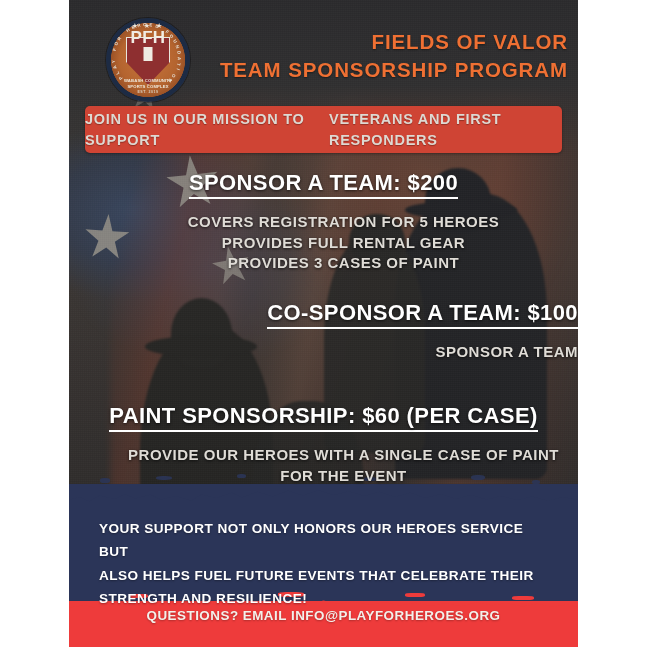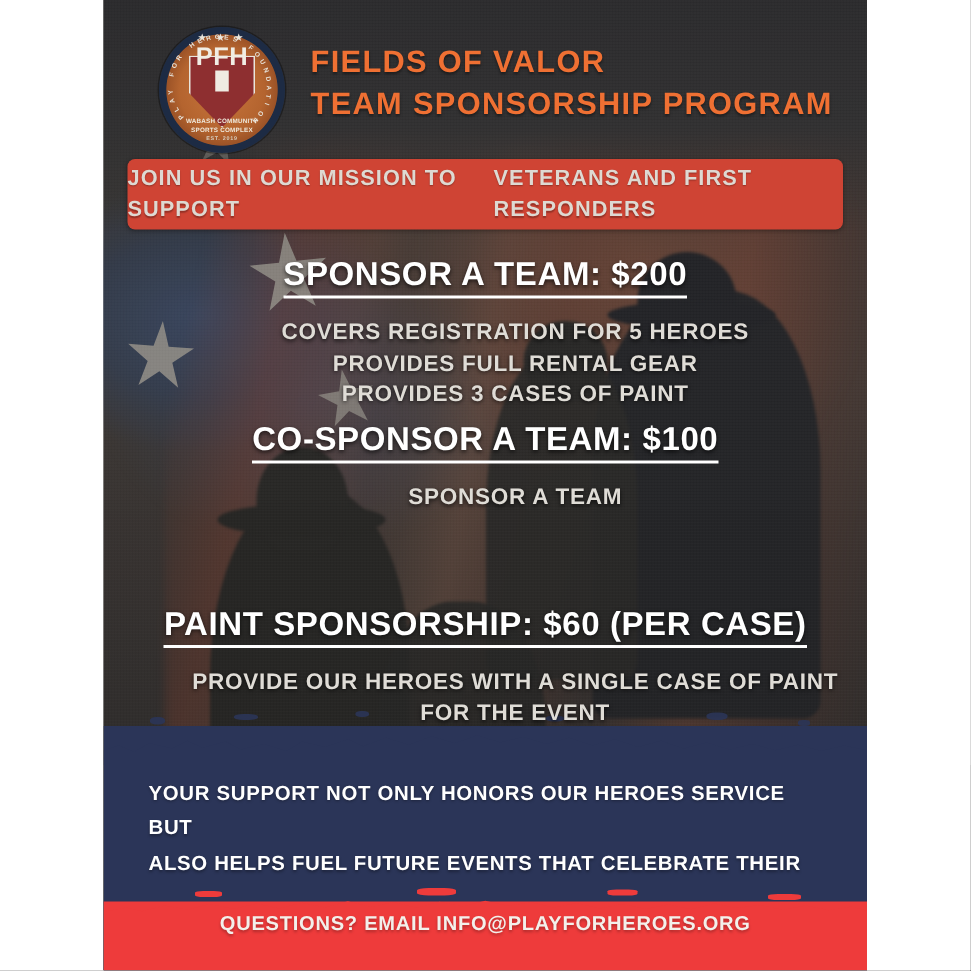--- a/index.html
+++ b/index.html
@@ -149,21 +149,21 @@
   #logo-stripe{position:absolute;left:50%;transform:translateX(-50%);top:29px;width:9px;height:14px;background:#efebe2;}
   #logo-sub{
     position:absolute;left:0;right:0;top:60px;text-align:center;
     color:#efe9dc;font-size:4.2px;font-weight:700;line-height:1.35;letter-spacing:.15px;
   }
   #logo-est{
     position:absolute;left:0;right:0;top:72px;text-align:center;
     color:#d8cfc0;font-size:3.6px;font-weight:700;letter-spacing:.5px;
   }
 
-  #title-wrap{position:absolute;left:138px;top:22px;right:10px;text-align:left;}
+  #title-wrap{position:absolute;left:138px;top:22px;right:10px;text-align:right;}
   .title-line{
     color:#ef7033;font-weight:700;font-size:20.5px;letter-spacing:.9px;
     line-height:1.36;font-family:"Liberation Sans",sans-serif;
     text-shadow:0 1px 2px rgba(0,0,0,.45);
   }
 
   
   #mission-banner{
     position:absolute;left:16px;right:16px;top:106px;height:47px;
     background:#cf4434;border-radius:5px;
@@ -182,21 +182,21 @@
     border-bottom:2.4px solid #ffffff;padding-bottom:1px;line-height:1.18;
     text-shadow:0 1px 3px rgba(0,0,0,.65);
   }
   .tier-body{margin-top:13px;padding-left:40px;}
   .tier-body div{
     color:#dfdcd6;font-weight:700;font-size:15px;letter-spacing:.5px;line-height:1.38;
     text-shadow:0 1px 3px rgba(0,0,0,.7);
   }
 
   #tier1{top:170px;}
-  #tier2{top:280px;}
+  #tier2{top:300px;text-align:right;}
   #tier3{top:403px;}
 
   
   #closing{
     position:absolute;left:30px;right:30px;top:517px;text-align:left;
   }
   #closing div{
     color:#ffffff;font-weight:700;font-size:13.6px;letter-spacing:.45px;line-height:1.72;
     text-shadow:0 1px 2px rgba(0,0,0,.35);
   }
@@ -328,19 +328,20 @@
         <div><span class="tier-head">PAINT SPONSORSHIP: $60 (PER CASE)</span></div>
         <div class="tier-body">
           <div>PROVIDE OUR HEROES WITH A SINGLE CASE OF PAINT</div>
           <div>FOR THE EVENT</div>
         </div>
       </div>
 
       <div id="closing">
         <div>YOUR SUPPORT NOT ONLY HONORS OUR HEROES SERVICE BUT</div>
         <div>ALSO HELPS FUEL FUTURE EVENTS THAT CELEBRATE THEIR</div>
+        <div>STRENGTH AND RESILIENCE!</div>
       </div>
 
       <div id="footer-text">QUESTIONS? EMAIL INFO@PLAYFORHEROES.ORG</div>
 
     </div>
   </div>
 </div>
 
 </body></html>

